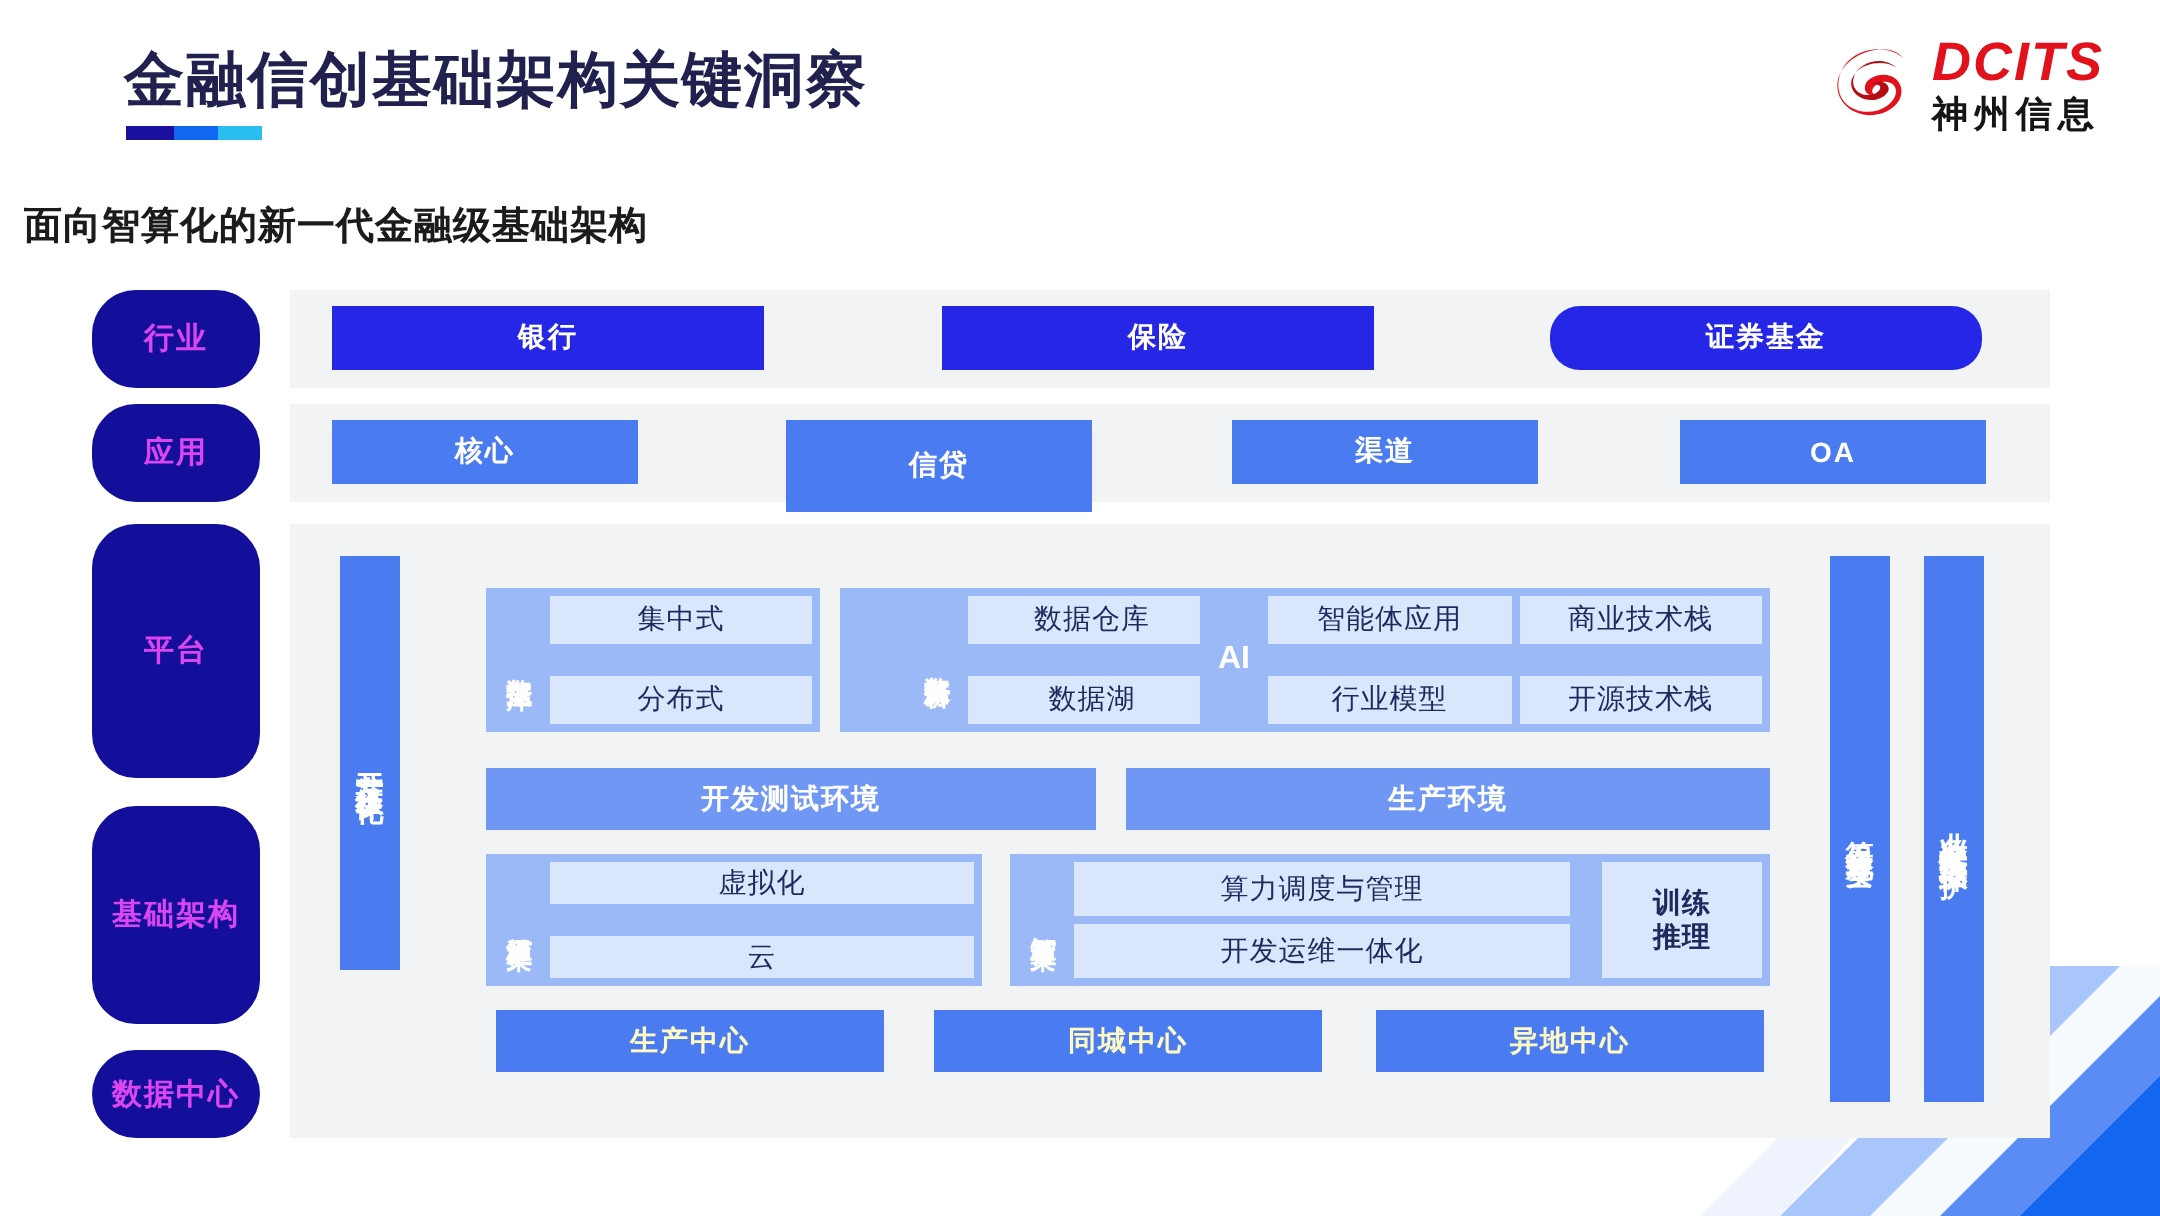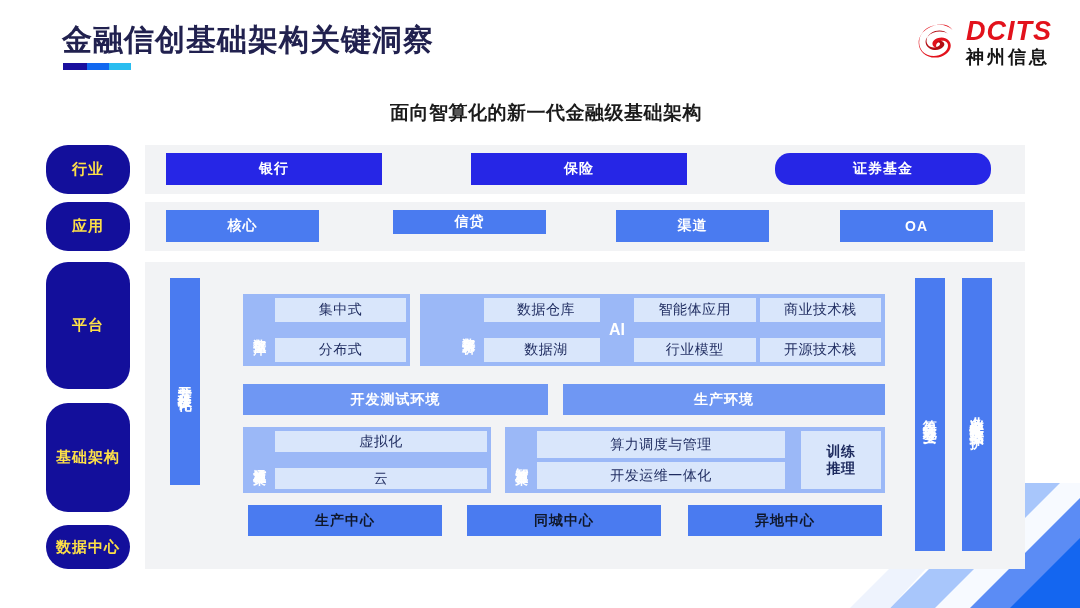--- a/index.html
+++ b/index.html
@@ -27,27 +27,27 @@
   .tr2 { width:22px; background:#1168f0; }
   .tr3 { width:22px; background:#29bdf0; }
 
   .logo { position:absolute; right:28px; top:18px; display:flex; align-items:center; gap:7px; }
   .logo-mark { width:44px; height:44px; flex:0 0 44px; }
   .logo-text { display:flex; flex-direction:column; line-height:1; }
   .logo-en { font-size:27px; font-weight:bold; color:#e2121c; letter-spacing:1px; font-style:italic; }
   .logo-cn { font-size:18px; font-weight:bold; color:#151515; letter-spacing:3px; margin-top:3px; }
 
   .subtitle {
-    position:absolute; left:0; right:0; top:100px; text-align:center;
+    position:absolute; left:0; right:0; top:100px; 
     font-size:19px; font-weight:bold; color:#1b1b1b; letter-spacing:.5px;padding-left:12px;
   }
 
   
   .row-label {
-    position:absolute; background:#130f9b; color:#fde047;
+    position:absolute; background:#130f9b; color:#d946ef;
     display:flex; align-items:center; justify-content:center;
     font-size:15px; font-weight:bold; letter-spacing:1px;border-radius:22px;
   }
   .lbl-industry { left:46px; top:145px;  width:84px; height:49px; }
   .lbl-app      { left:46px; top:202px;  width:84px; height:49px; }
   .lbl-platform { left:46px; top:262px;  width:84px; height:127px; }
   .lbl-infra    { left:46px; top:403px;  width:84px; height:109px; }
   .lbl-dc       { left:46px; top:525px;  width:84px; height:44px; }
 
   
@@ -63,21 +63,21 @@
   }
   .chip-deep { background:#2626e6; }
   .chip-mid  { background:#4a7bf0; }
 
   
   .ind-0 { left:166px; top:153px; width:216px; height:32px; }
   .ind-1 { left:471px; top:153px; width:216px; height:32px; }
   .ind-2 { left:775px; top:153px; width:216px; height:32px;border-radius:15px; }
   
   .app-0 { left:166px; top:210px; width:153px; height:32px; }
-  .app-1 { left:393px; top:210px; width:153px; height:24px; }
+  .app-1 { left:393px; top:210px; width:153px; height:46px; }
   .app-2 { left:616px; top:210px; width:153px; height:32px; }
   .app-3 { left:840px; top:210px; width:153px; height:32px; }
 
   
   .vbar {
     position:absolute; background:#4a7bf0; color:#fff;
     font-size:14px; font-weight:bold; line-height:1.18;
     display:flex; align-items:center; justify-content:center; text-align:center;
     writing-mode: vertical-rl; letter-spacing:2px;
   }
@@ -119,21 +119,21 @@
   
   .grp-tongsuan { left:243px; top:427px; width:248px; height:66px; }
   .grp-zhisuan  { left:505px; top:427px; width:380px; height:66px; }
   .grp-zhisuan .group-body { flex-direction:row; }
   .zs-left  { flex:1 1 auto; display:flex; flex-direction:column; gap:4px; }
   .zs-right { flex:0 0 80px; }
   .zs-right .cellbox { height:100%; line-height:1.25;font-weight:bold; }
 
   
   .center {
-    position:absolute; background:#4a7bf0; color:#0f172a; font-size:14px; font-weight:bold;
+    position:absolute; background:#4a7bf0; color:#fef9c3; font-size:14px; font-weight:bold;
     display:flex; align-items:center; justify-content:center; letter-spacing:1px;
   }
   .ctr-0 { left:248px; top:505px; width:194px; height:31px; }
   .ctr-1 { left:467px; top:505px; width:194px; height:31px; }
   .ctr-2 { left:688px; top:505px; width:194px; height:31px; }
 </style>
 </head>
 <body>
 
 <div id="page">

